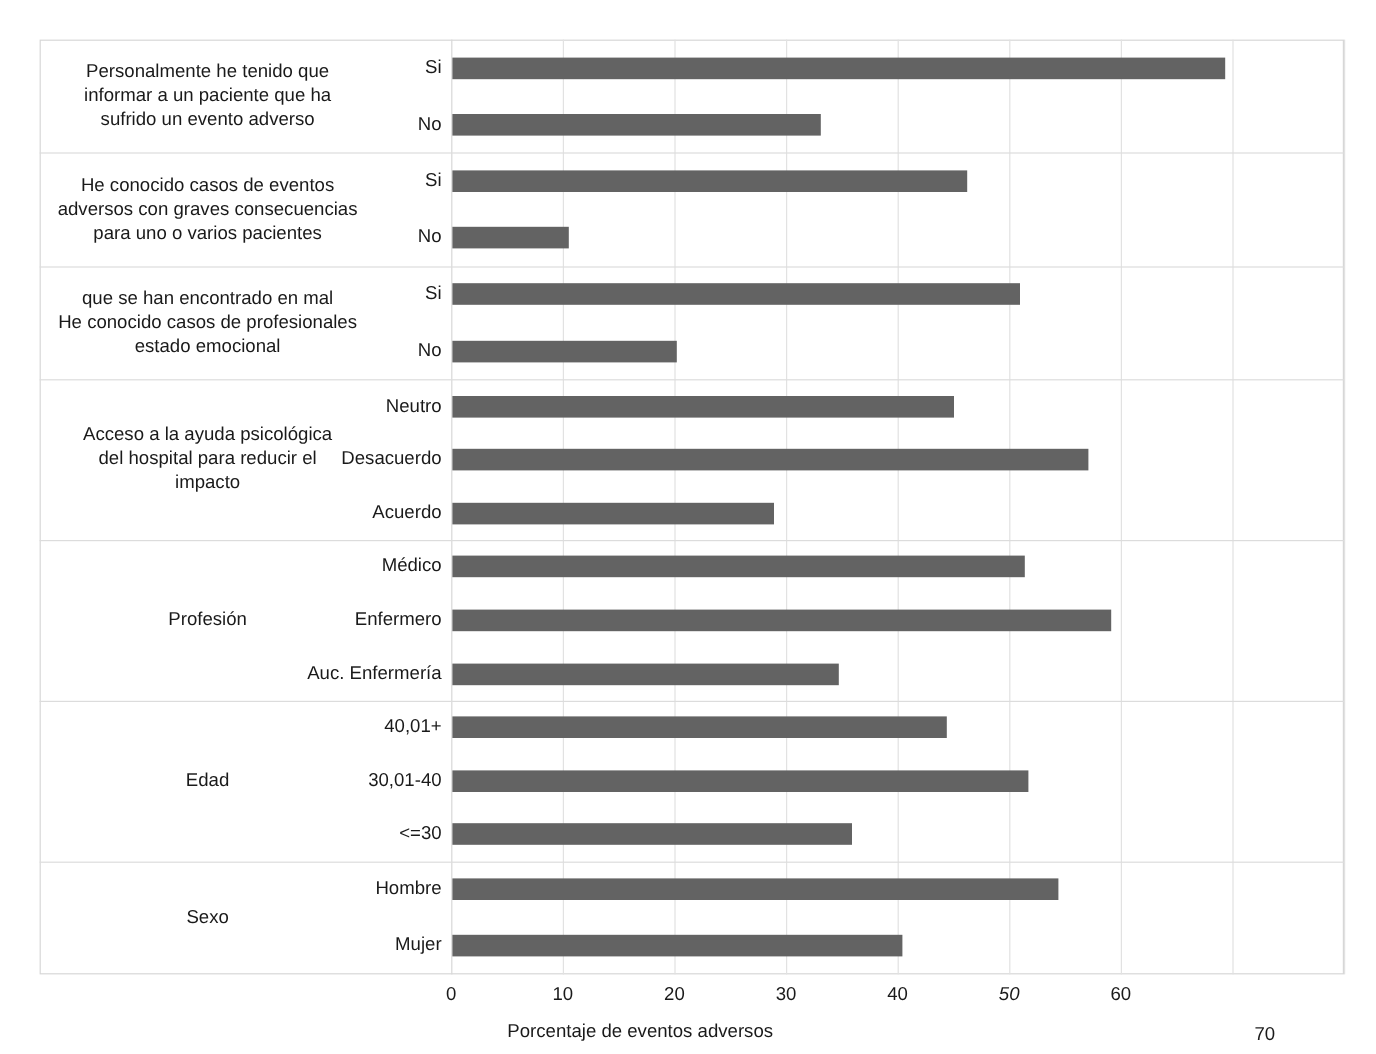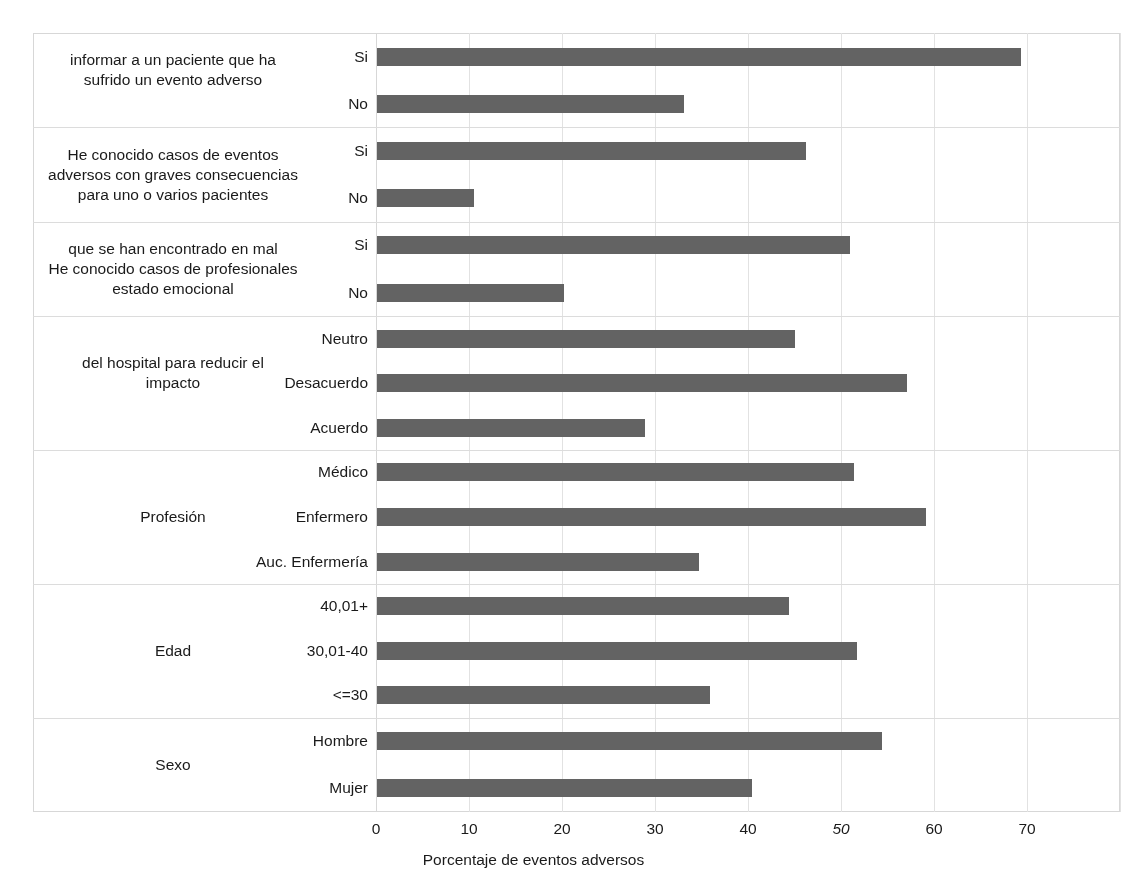--- a/index.html
+++ b/index.html
@@ -158,34 +158,36 @@
       <div class="cat-label-box" style="top: 507.924px;">Enfermero</div>
       <div class="cat-label-box" style="top: 552.513px;">Auc. Enfermería</div>
       <div class="cat-label-box" style="top: 597.103px;">40,01+</div>
       <div class="cat-label-box" style="top: 641.692px;">30,01-40</div>
       <div class="cat-label-box" style="top: 686.281px;">&lt;=30</div>
       <div class="cat-label-box" style="top: 732.182px;">Hombre</div>
       <div class="cat-label-box" style="top: 779.394px;">Mujer</div>
     </div>
   <div id="group-titles">
       <div class="group-title" style="top: 50.2121px;">
+        <div>Personalmente he tenido que</div>
         <div>informar a un paciente que ha</div>
         <div>sufrido un evento adverso</div>
       </div>
       <div class="group-title" style="top: 144.636px;">
         <div>He conocido casos de eventos</div>
         <div>adversos con graves consecuencias</div>
         <div>para uno o varios pacientes</div>
       </div>
       <div class="group-title" style="top: 239.061px;">
         <div>que se han encontrado en mal</div>
         <div>He conocido casos de profesionales</div>
         <div>estado emocional</div>
       </div>
       <div class="group-title" style="top: 353.157px;">
+        <div>Acceso a la ayuda psicológica</div>
         <div>del hospital para reducir el</div>
         <div>impacto</div>
       </div>
       <div class="group-title" style="top: 506.924px;">
         <div>Profesión</div>
       </div>
       <div class="group-title" style="top: 640.692px;">
         <div>Edad</div>
       </div>
       <div class="group-title" style="top: 754.788px;">
@@ -193,18 +195,18 @@
       </div>
     </div>
   <div id="xaxis">
       <div class="xtick" style="left: 376px;">0</div>
       <div class="xtick" style="left: 469px;">10</div>
       <div class="xtick" style="left: 562px;">20</div>
       <div class="xtick" style="left: 655px;">30</div>
       <div class="xtick" style="left: 748px;">40</div>
       <div class="xtick" style="left: 841px; font-style: italic;">50</div>
       <div class="xtick" style="left: 934px;">60</div>
-      <div class="xtick" style="left: 1027px;">70</div>
+      <div class="xtick" style="left: 1054px; margin-top: 34px;">70</div>
       <div class="xtick" style="left: 1160px;">80</div>
     </div>
 
   <div class="xlabel">Porcentaje de eventos adversos</div>
 </div>
 
 </body></html>

